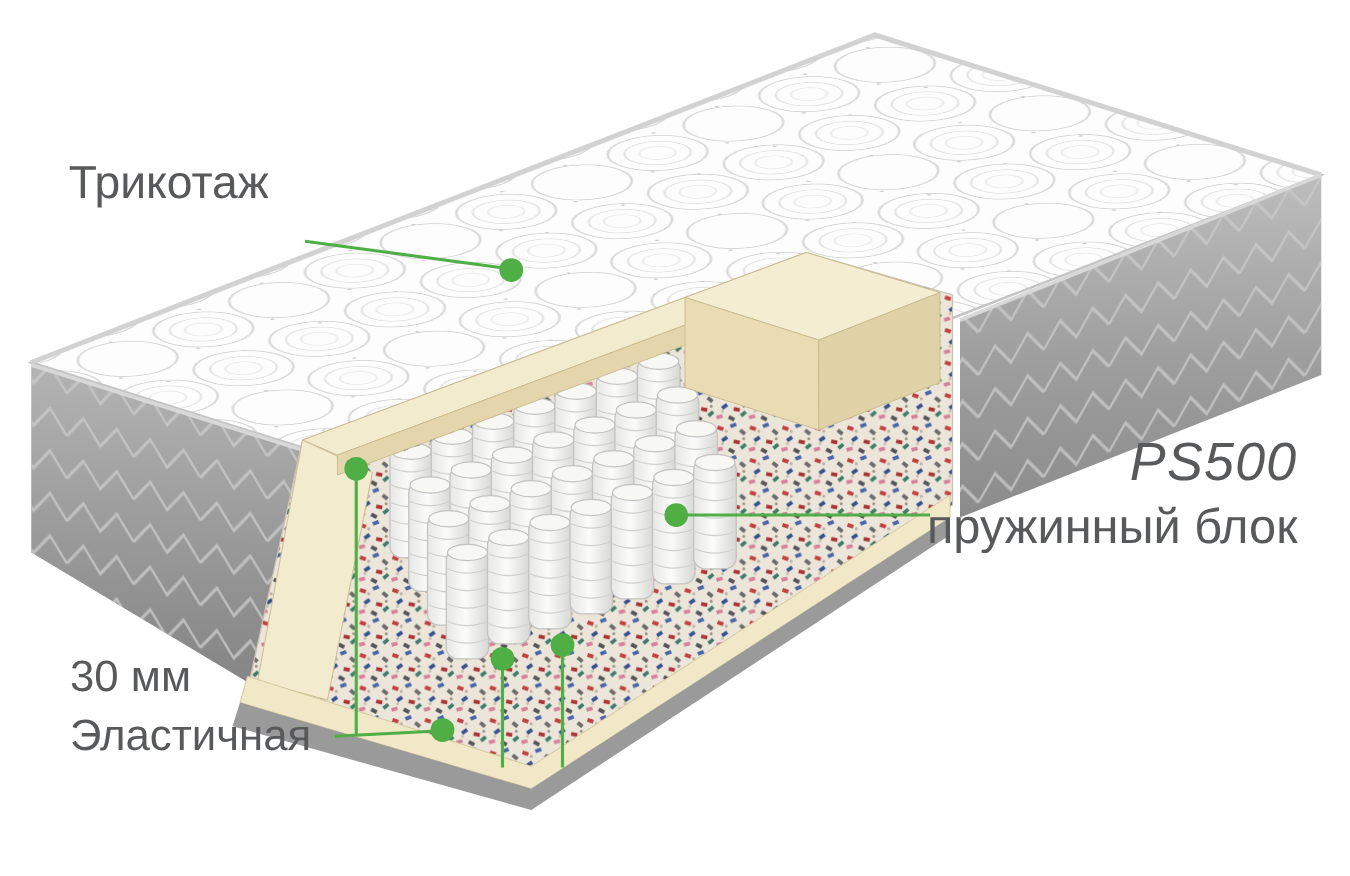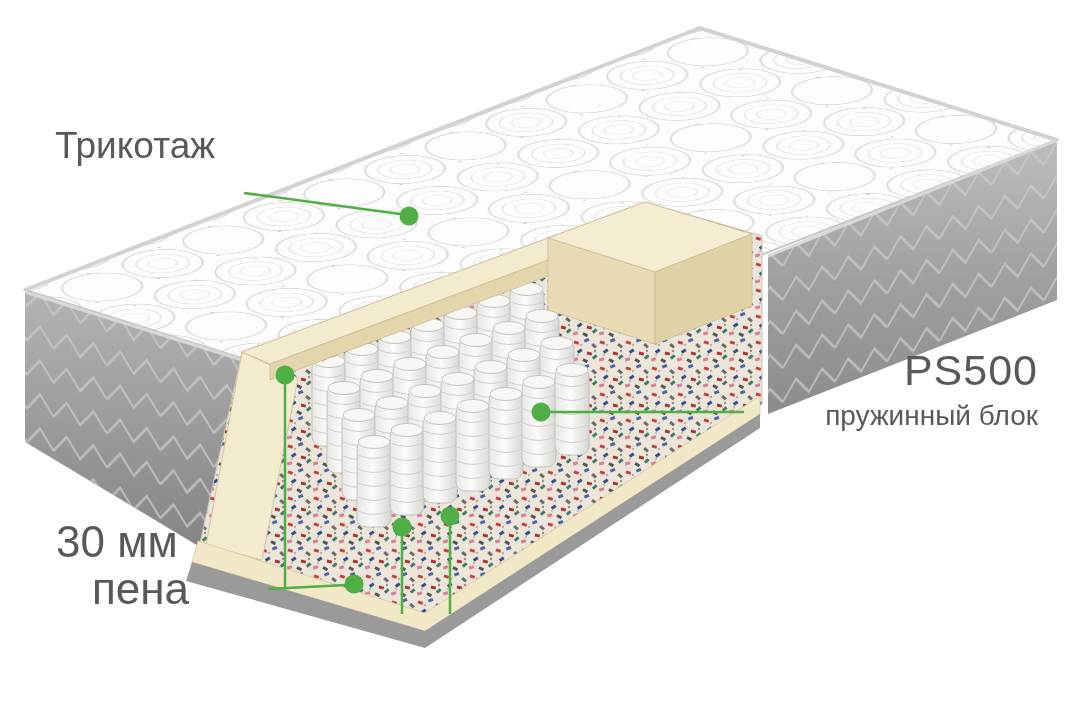--- a/index.html
+++ b/index.html
@@ -5,23 +5,23 @@
   html,body{margin:0;padding:0;background:#ffffff;}
   .stage{
     position:relative;width:1080px;height:686px;background:#ffffff;
     overflow:hidden;font-family:"Liberation Sans",sans-serif;
   }
   .stage svg{position:absolute;left:0;top:0;}
   .lbl{position:absolute;color:#58595b;}
   .lbl span{display:block;}
   .lbl-cover{left:55px;top:122px;font-size:37px;line-height:47px;}
   .lbl-ps{right:42px;top:346px;text-align:right;}
-  .lbl-ps .t{font-size:43px;letter-spacing:1px;}
-  .lbl-ps .s{font-size:28px;margin-top:5px;}
-  .lbl-foam{left:56px;top:518px;font-size:44px;line-height:47px;}
+  .lbl-ps .t{font-size:43px;letter-spacing:1px;font-style:italic;}
+  .lbl-ps .s{font-size:39px;margin-top:5px;}
+  .lbl-foam{left:56px;top:518px;font-size:35px;line-height:47px;}
   .lbl-foam .ind{margin-left:36px;}
   .lbl-felt{left:517px;top:560px;font-size:37px;}
 </style>
 </head>
 <body>
 
 <div class="stage">
 
   <svg width="1080" height="701" viewBox="0 0 1080 701">
     <defs>
@@ -185,17 +185,17 @@
     <span>Трикотаж</span>
   </div>
 
   <div class="lbl lbl-ps">
     <span class="t">PS500</span>
     <span class="s">пружинный блок</span>
   </div>
 
   <div class="lbl lbl-foam">
     <span>30 мм</span>
-    <span class="ind">пена</span>
+    <span>Эластичная</span>
   </div>
 
 
 </div>
 
 </body></html>

